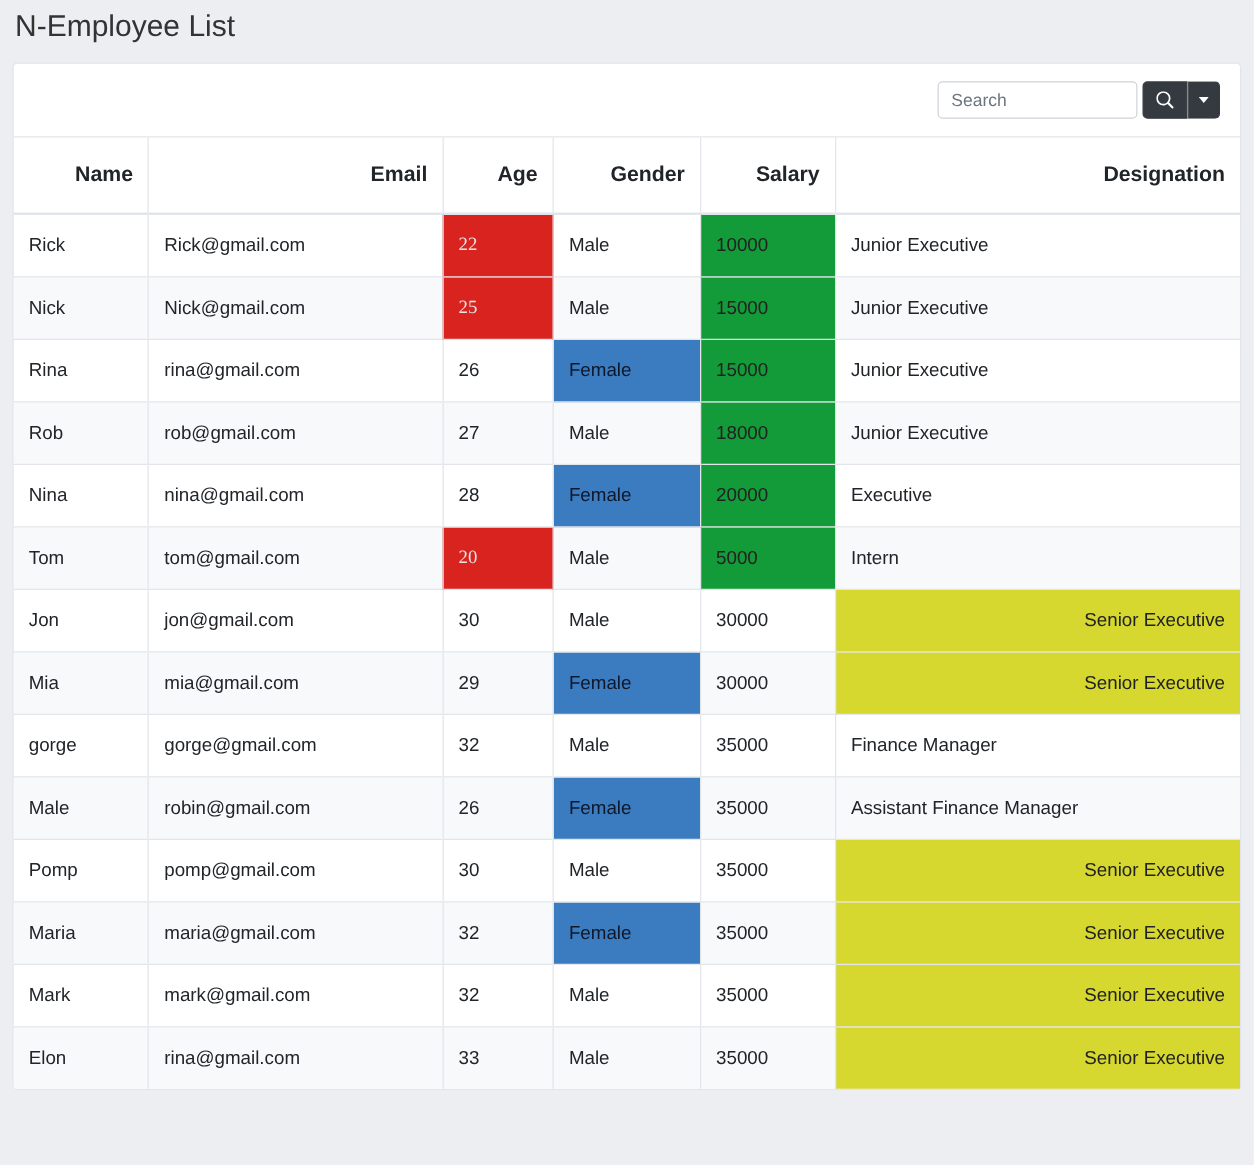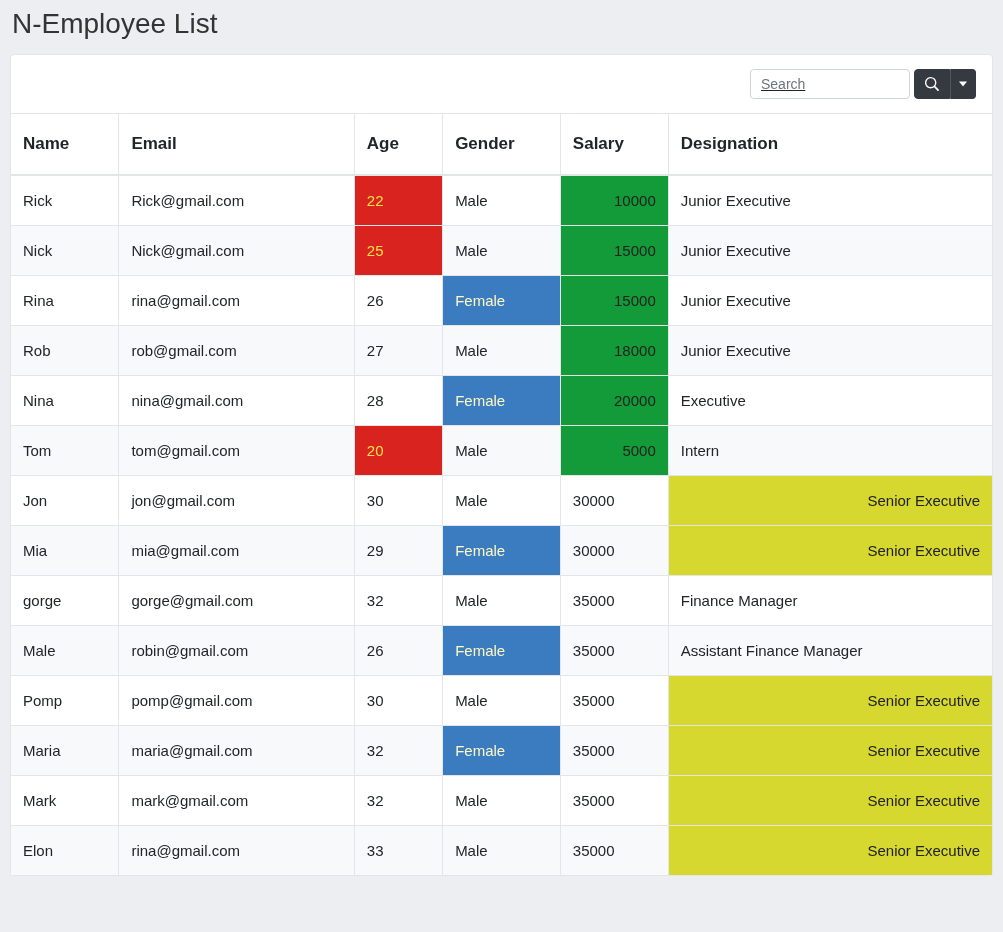--- a/index.html
+++ b/index.html
@@ -10,37 +10,36 @@
     body {
       font-family: "Segoe UI", -apple-system, Arial, sans-serif;
       background-color: #eceef1;
       color: #212529;
       font-size: 15px;
     }
     .page {
       padding: 0 10px 20px 10px;
     }
     h1 {
-      font-size: 28px;
+      font-size: 24px;
       font-weight: 500;
       color: #333;
       padding: 8px 2px 14px 2px;
     }
     .card {
       background: #fff;
       border: 1px solid #e2e5e9;
       border-radius: 4px;
     }
     .toolbar {
       padding: 14px 16px;
       display: flex;
       justify-content: flex-end;
       gap: 0;
       border-bottom: 1px solid #e2e5e9;
-      text-decoration: underline;
     }
     .search-input {
       height: 30px;
       width: 160px;
       border: 1px solid #ced4da;
       border-radius: 4px;
       padding: 4px 10px;
       font-size: 14px;
       color: #495057;
       outline: none;
@@ -85,43 +84,43 @@
       border-collapse: collapse;
     }
     th, td {
       padding: 16px 12px;
       border-top: 1px solid #e2e5e9;
       text-align: left;
       vertical-align: middle;
       font-size: 15px;
     }
     th {
-      text-align: left;
+      text-align: right;
       font-weight: 700;
       font-size: 17px;
       border-top: none;
       border-bottom: 2px solid #e2e5e9;
       padding: 20px 12px;
     }
     th:not(:last-child),
     td:not(:last-child) {
       border-right: 1px solid #e2e5e9;
     }
     tbody tr:nth-child(even) td {
       background-color: #f7f9fb;
     }
     .col-name { width: 11%; }
     .col-email { width: 24%; }
     .col-age { width: 9%; }
     .col-gender { width: 12%; }
     .col-salary { width: 11%; }
     .col-designation { width: 33%; margin-left: 35px; }
-    td.red { background-color: #d9231f !important; color: #fde047; }
-    td.green { background-color: #129b38 !important; color: #222; text-align: right; }
-    td.blue { background-color: #3b7cc0 !important; color: #fef9c3; }
+    td.red { background-color: #d9231f !important; color: #e5e5e5; font-family: Liberation Serif, serif; }
+    td.green { background-color: #129b38 !important; color: #222; }
+    td.blue { background-color: #3b7cc0 !important; color: #0f172a; }
     td.yellow { background-color: #d6d830 !important; color: #222; text-align: right; }
   </style>
 </head>
 <body>
 
 <div class="page">
   <h1>N-Employee List</h1>
 
   <div class="card">
 

